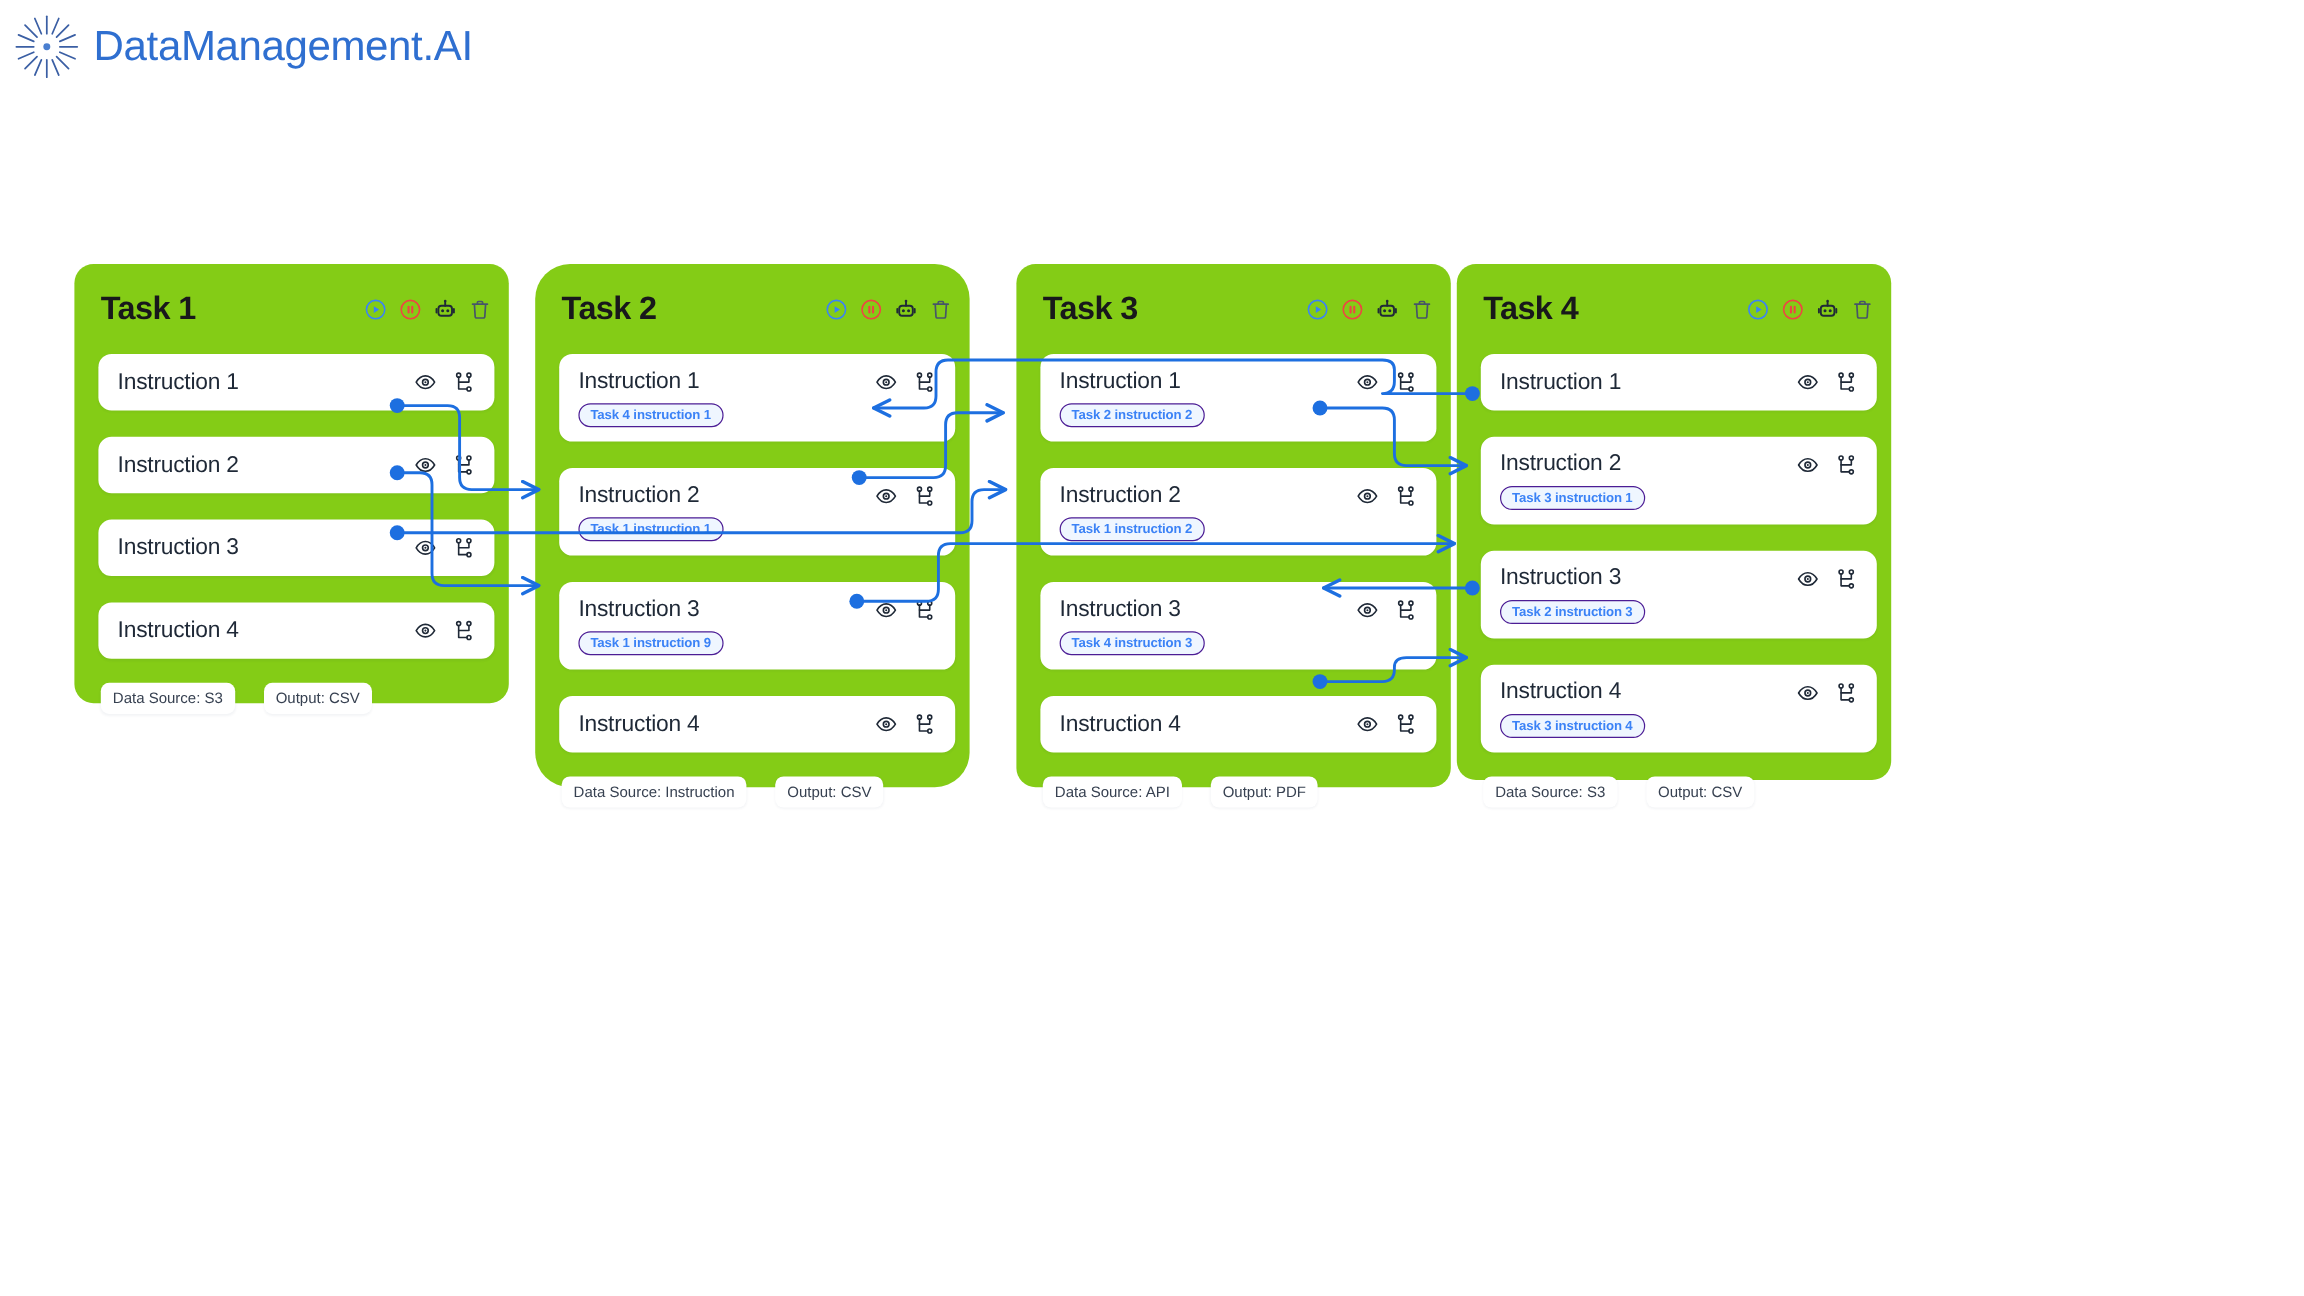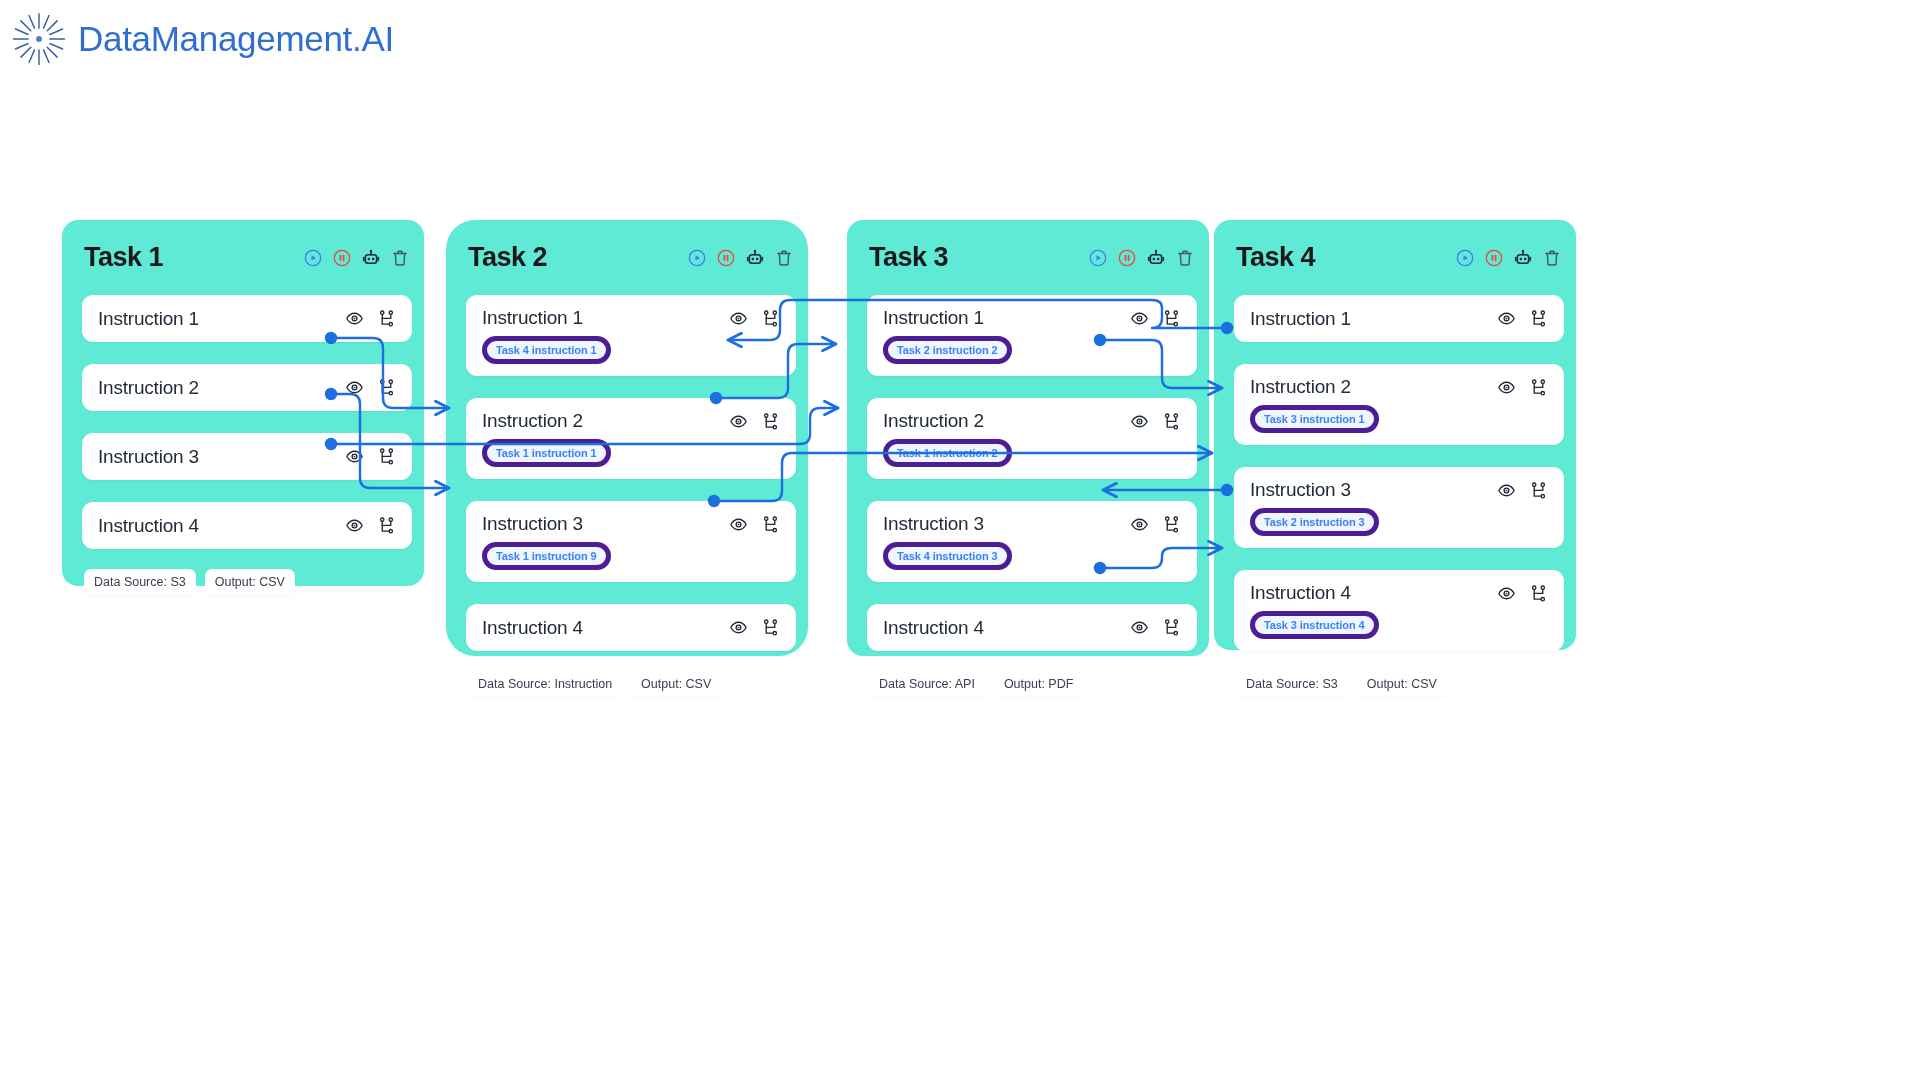--- a/index.html
+++ b/index.html
@@ -21,21 +21,21 @@
     font-size: 35px; font-weight: 500; letter-spacing: -0.3px;
     color: #2f6fd0; white-space: nowrap;
   }
 
   
   .board { position: absolute; left: 0; top: 0; width: 1920px; height: 1080px; }
 
   .task-card {
     position: absolute;
     width: 362px;
-    background: #5eead4;
+    background: #84cc16;
     border-radius: 16px;
     padding: 22px 12px 18px 20px;
     display: flex; flex-direction: column;
   }
   .task-head {
     display: flex; align-items: center; justify-content: space-between;
     margin-bottom: 22px; padding: 0 2px;
   }
   .task-title { font-size: 27px; font-weight: 700; color: #18181b; letter-spacing: -0.5px; }
   .task-actions { display: flex; align-items: center; gap: 9px; }
@@ -50,26 +50,26 @@
     min-height: 47px;
     display: flex; flex-direction: column; justify-content: center;
   }
   .instr-row { display: flex; align-items: center; justify-content: space-between; }
   .instr-label { font-size: 19px; color: #1f2937; font-weight: 400; letter-spacing: -.2px; }
   .instr-icons { display: flex; align-items: center; gap: 13px; }
   .iicon { width: 19px; height: 19px; display: block; cursor: pointer; }
   .dep-badge {
     margin-top: 7px; align-self: flex-start;
     font-size: 11px; color: #3b82f6; font-weight: 600;
-    background: #eff6ff; border: 5px solid #4c1d95;
+    background: #eff6ff; border: 1px solid #4c1d95;
     border-radius: 999px; padding: 3px 9px 3px 9px;
     letter-spacing: -.1px;
   }
 
-  .task-foot { display: flex; gap: 9px; margin-top: 20px; padding-left: 2px; align-items: center; }
+  .task-foot { display: flex; gap: 24px; margin-top: 20px; padding-left: 2px; align-items: center; }
   .chip {
     background: #ffffff; border-radius: 7px;
     font-size: 12.5px; color: #374151;
     padding: 6px 10px; white-space: nowrap;
     box-shadow: 0 1px 2px rgba(16,40,80,.05);
   }
 
   
   .wires { position: absolute; left: 0; top: 0; width: 1920px; height: 1080px; pointer-events: none; }
 </style>

